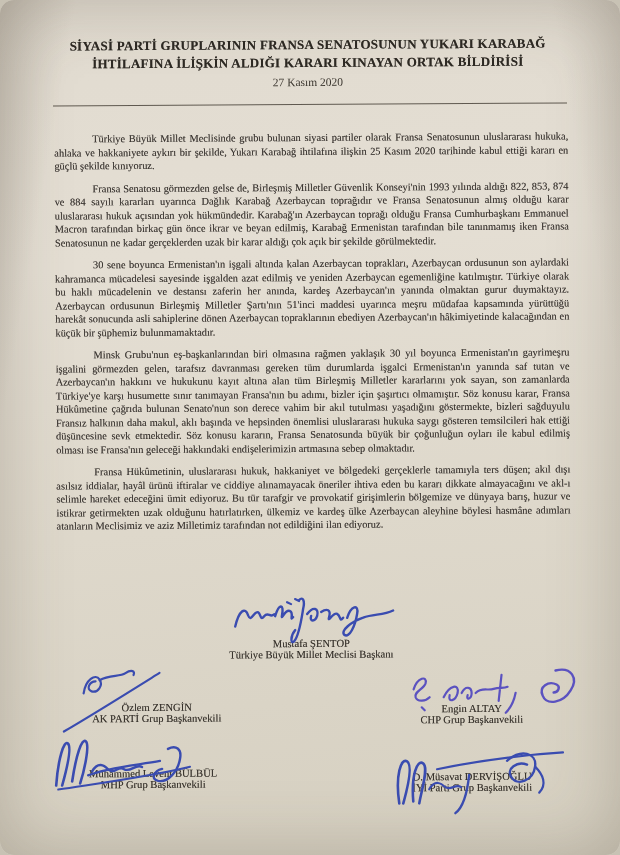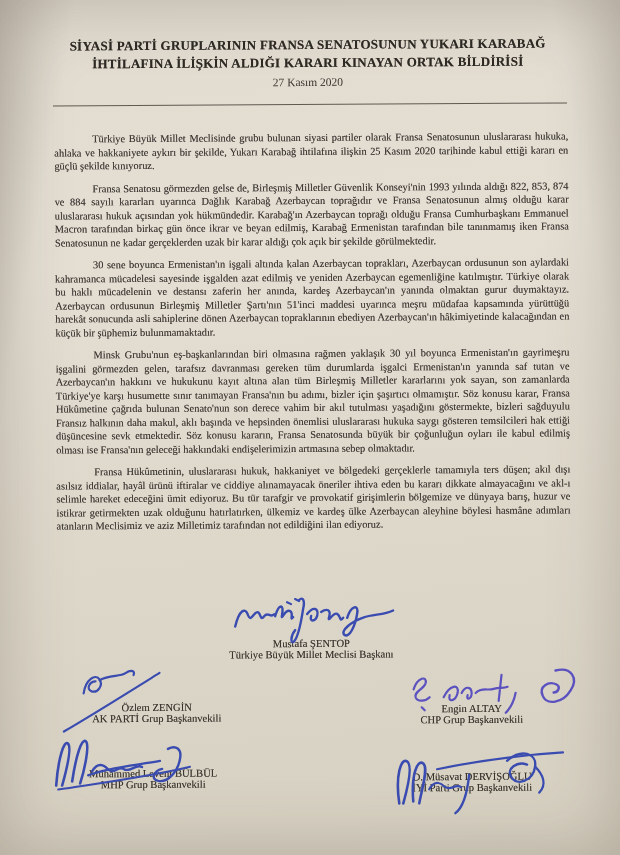--- a/index.html
+++ b/index.html
@@ -8,20 +8,21 @@
     background:#c8c2b4;
     font-family:"Liberation Serif", serif;
   }
   .photo{
     position:relative;width:620px;height:855px;overflow:hidden;
     background:
       linear-gradient(100deg, rgba(105,95,80,0.22) 0%, rgba(0,0,0,0) 10%),
       linear-gradient(260deg, rgba(105,95,80,0.14) 0%, rgba(0,0,0,0) 9%),
       linear-gradient(175deg, #e1dbd0 0%, #e4ded3 30%, #ded8cb 60%, #d6d0c1 100%);
     box-shadow: inset 0 0 70px rgba(80,70,55,0.28);
+    border-radius: 14px;
   }
   .sheet{
     position:absolute;inset:0;
     transform:rotate(-0.35deg);
     color:var(--ink-text,#36312b);
   }
   .title{
     position:absolute;top:36px;left:0;right:0;
     text-align:center;font-weight:bold;font-size:13px;line-height:18px;
     letter-spacing:0.25px;color:#2d2923;

